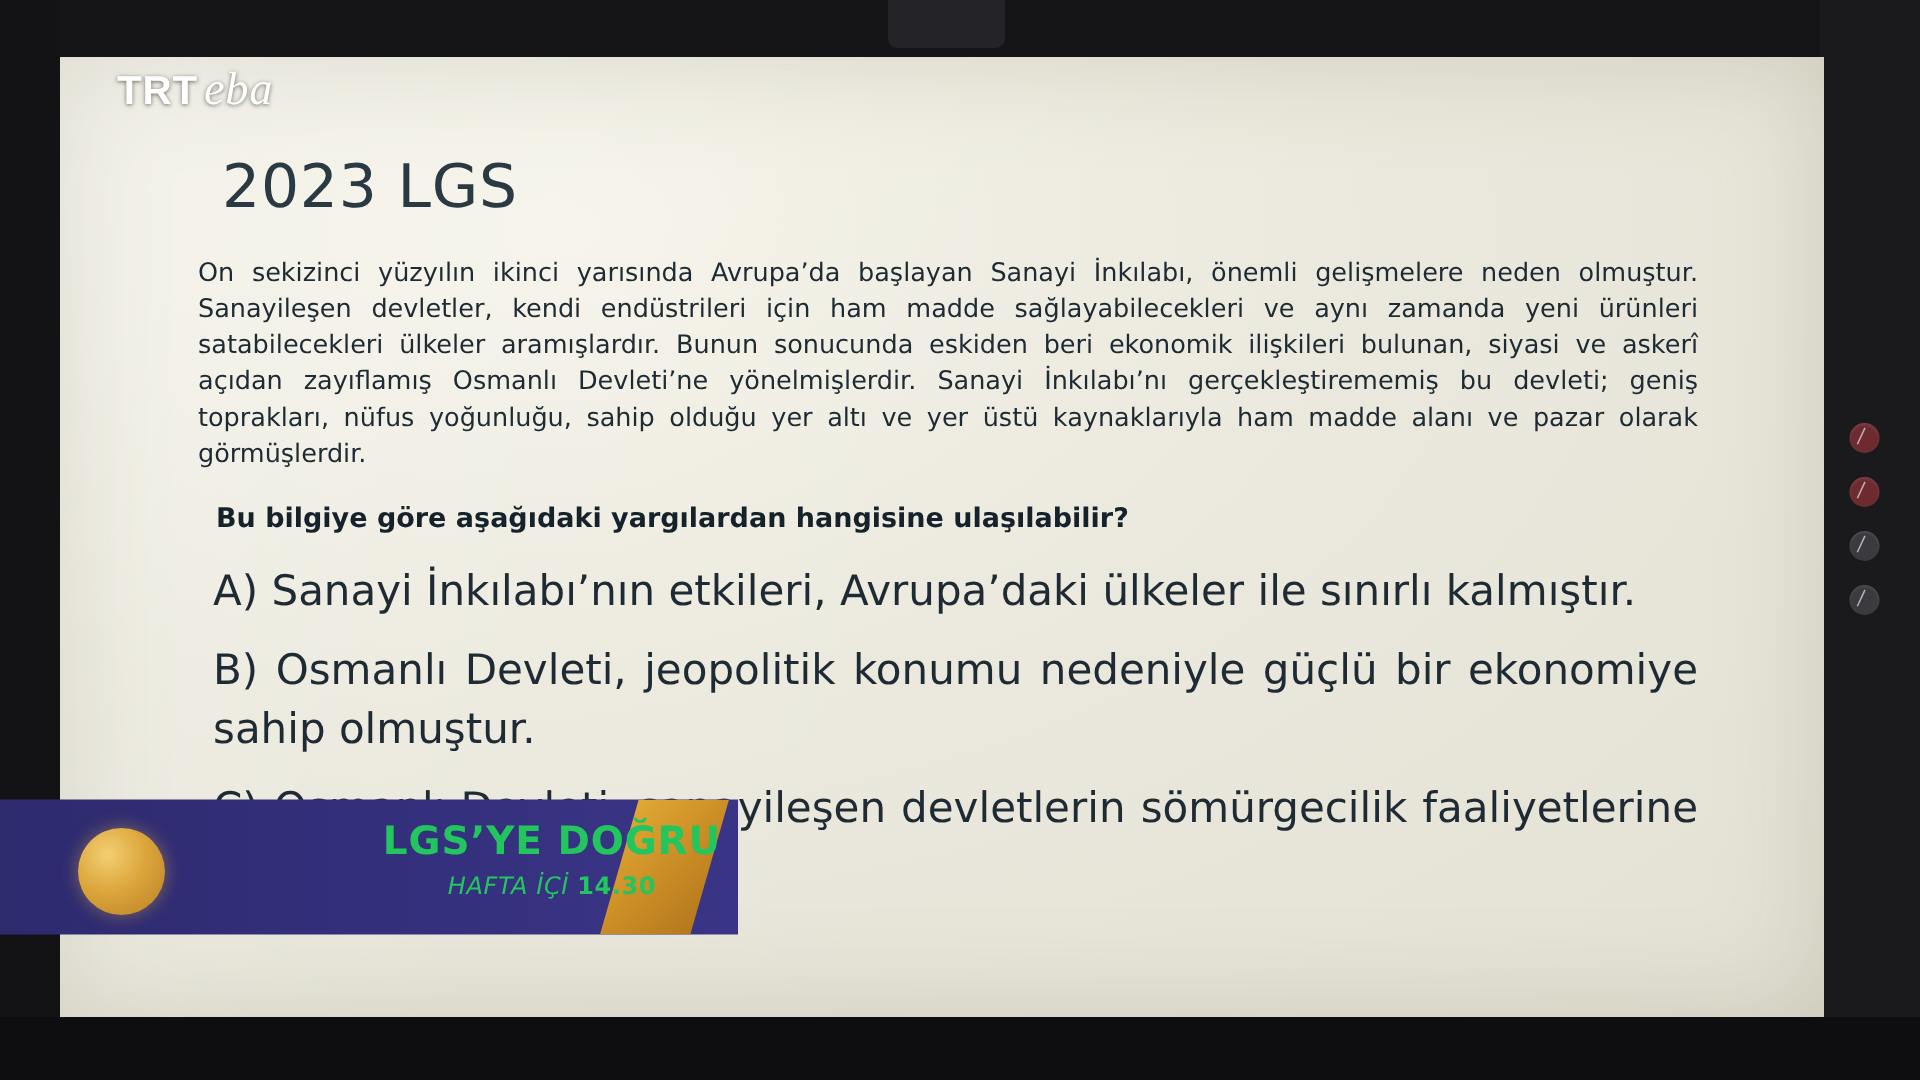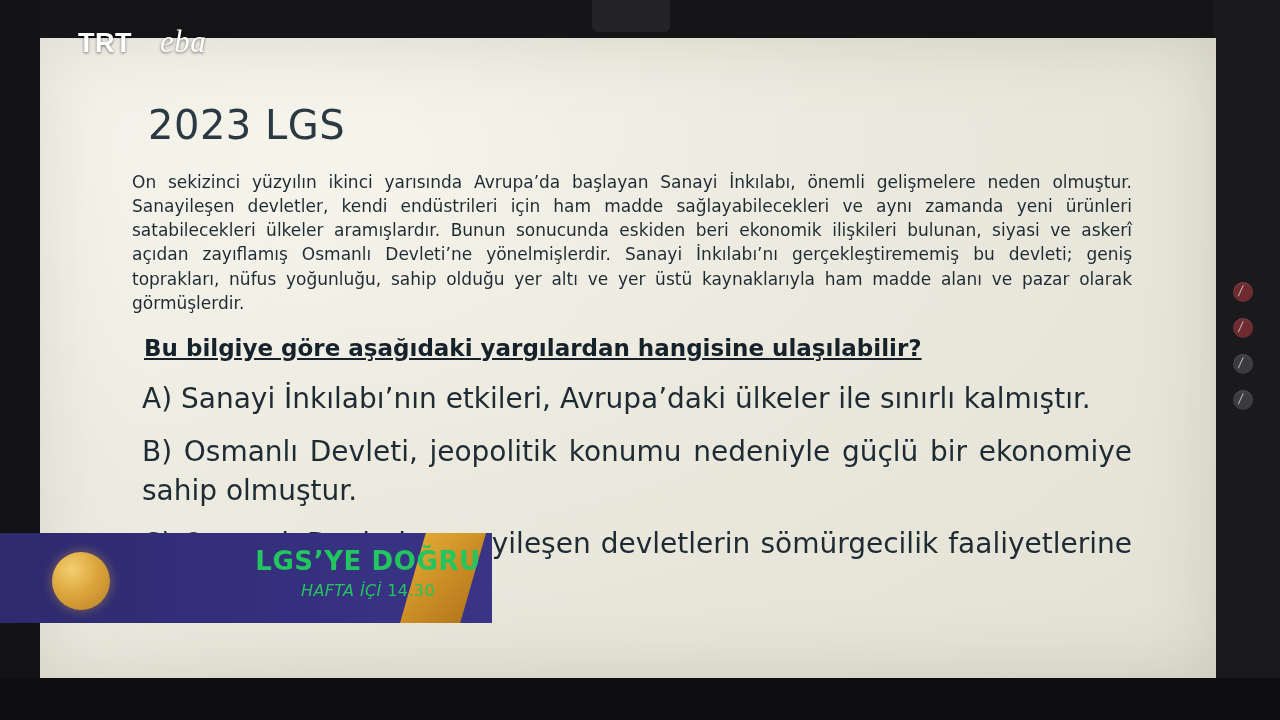--- a/index.html
+++ b/index.html
@@ -72,39 +72,38 @@
     position: absolute;
     inset: 0;
     background: linear-gradient(115deg, rgba(255,255,255,0.26) 0%, rgba(255,255,255,0.04) 38%, rgba(255,255,255,0) 62%);
     pointer-events: none;
   }
 
   
   .logo {
     position: absolute;
     left: 78px;
-    top: 24px;
+    top: 41px;
     display: flex;
     align-items: baseline;
     gap: 4px;
     color: #ffffff;
     text-shadow: 0 1px 3px rgba(0,0,0,0.55);
   }
   .logo .trt {
     font-size: 27px;
     font-weight: bold;
     letter-spacing: 0.5px;
     font-family: "Liberation Sans", sans-serif;
   }
   .logo .eba {
     font-size: 31px;
     font-style: italic;
     font-family: "Liberation Serif", serif;
     letter-spacing: 0.5px;
-    margin-left: 24px;
   }
 
   
   .content {
     position: absolute;
     left: 92px;
     top: 64px;
     width: 1000px;
     color: #1d2a33;
   }
@@ -119,26 +118,25 @@
   .paragraph {
     font-size: 17px;
     line-height: 1.42;
     text-align: justify;
     color: #1e2b34;
     margin: 0 0 20px 0;
     font-family: "DejaVu Sans", sans-serif;
     width: 1000px;
   }
   .question {
-    font-size: 23px;
+    font-size: 18px;
     font-weight: bold;
     color: #16222b;
     margin: 8px 0 18px 12px;
     font-family: "DejaVu Sans", sans-serif;
-    text-decoration: underline;
   }
   .option {
     font-size: 28px;
     line-height: 1.4;
     text-align: justify;
     color: #1e2b34;
     margin: 0 0 14px 10px;
     width: 990px;
     font-family: "DejaVu Sans", sans-serif;
   }
@@ -193,21 +191,21 @@
     margin-top: 6px;
     font-size: 16px;
     letter-spacing: 0.4px;
     font-family: "DejaVu Sans", sans-serif;
   }
   .banner-sub .bold {
     font-weight: normal;
     font-style: italic;
   }
   .banner-sub .time {
-    font-weight: normal;
+    font-weight: bold;
   }
 
   
   .tv-buttons {
     position: absolute;
     left: 1233px;
     top: 282px;
     display: flex;
     flex-direction: column;
     gap: 16px;

